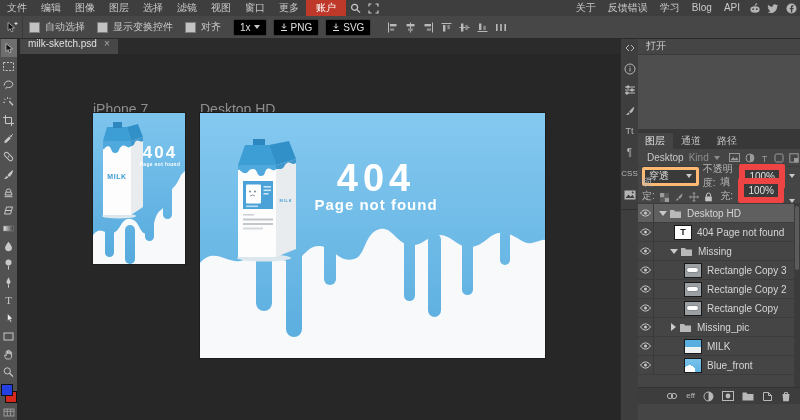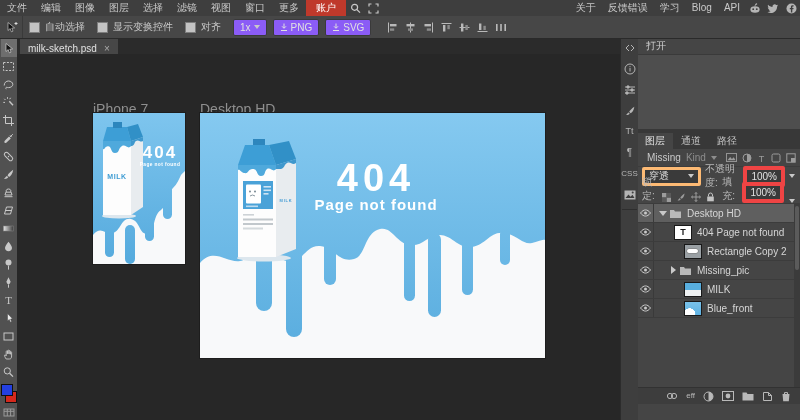--- a/index.html
+++ b/index.html
@@ -14,36 +14,36 @@
   .mb-icon{width:18px;height:16px;display:flex;align-items:center;justify-content:center}
   .menubar-right{margin-left:auto;display:flex;align-items:center}
   .menubar-right .menu-item{padding:0 6px}
 
   
   .optionsbar{position:absolute;left:0;top:16px;right:0;height:22px;background:#474747;
               border-bottom:1px solid #2a2a2a;display:flex;align-items:center;z-index:8}
   .tool-ind{width:22px;height:22px;display:flex;align-items:center;justify-content:center;border-right:1px solid #3a3a3a;margin-right:6px}
   .optchk{display:flex;align-items:center;margin-right:12px}
   .checkbox{width:9px;height:9px;background:#c3c3c3;border:1px solid #7d7d7d;margin-right:5px}
-  .opt-btn{background:#8b5cf6;border:1px solid #3a3a3a;border-radius:2px;height:15px;display:flex;
+  .opt-btn{background:#000000;border:1px solid #3a3a3a;border-radius:2px;height:15px;display:flex;
            align-items:center;padding:0 6px;gap:3px;margin-right:6px;color:#e0e0e0}
   .alignrow{display:flex;align-items:center;gap:7px;margin-left:10px}
 
   
   .toolcol{position:absolute;left:0;top:38px;width:17px;bottom:0;background:#515151;
            display:flex;flex-direction:column;align-items:center;padding-top:1px;z-index:7}
   .tool{width:16px;height:18px;display:flex;align-items:center;justify-content:center;flex:0 0 auto}
   .tool.selected{background:#6e6e6e}
   .swatches{position:relative;width:16px;height:19px;margin-top:3px;flex:0 0 auto}
   .fg{position:absolute;left:0;top:0;width:10px;height:10px;background:#2440e0;border:1px solid #101010;z-index:2}
   .bgc{position:absolute;right:0;bottom:0;width:10px;height:10px;background:#d5281c;border:1px solid #101010}
 
   
   .tabbar{position:absolute;left:17px;top:38px;width:603px;height:16px;background:#2b2b2b}
-  .doc-tab{position:absolute;left:3px;top:0;height:16px;background:#474747;display:flex;align-items:flex-end;
+  .doc-tab{position:absolute;left:3px;top:0;height:16px;background:#474747;display:flex;align-items:flex-start;
            padding:0 8px;gap:7px;color:#e0e0e0}
   .tab-close{color:#a9a9a9}
 
   
   .canvas{position:absolute;left:17px;top:54px;width:603px;height:366px;background:#272727;overflow:hidden}
   .ab-label{position:absolute;font-size:14px;color:#8f8f8f;white-space:nowrap}
   .artboard{position:absolute;box-shadow:0 0 0 1px #1d1d1d}
 
   
   .dock{position:absolute;left:620px;top:38px;width:17px;bottom:0;background:#3e3e3e;border-left:1px solid #2c2c2c;
@@ -61,21 +61,21 @@
   .hlist{height:74px;background:#4e4e4e;border-top:1px solid #3a3a3a;flex:0 0 auto}
   .psep{height:4px;background:#383838;flex:0 0 auto}
   .ltabs{height:16px;background:#383838;display:flex;flex:0 0 auto}
   .ltabs .ptab{height:16px}
   .frow{height:17px;display:flex;align-items:center;padding:0 5px;gap:5px;flex:0 0 auto;border-bottom:1px solid #3c3c3c}
   .frow .dim{color:#8d8d8d}
   .kind-icons{display:flex;align-items:center;gap:5px;margin-left:4px;color:#9c9c9c}
   .brow{height:18px;display:flex;align-items:center;padding:0 5px;gap:4px;flex:0 0 auto}
   .mini-select{height:13px;background:#3a3a3a;border:3px solid #fdba74;border-radius:2px;display:flex;
                align-items:center;padding:0 4px;gap:5px;color:#dcdcdc}
-  .valbox{height:13px;background:#3a3a3a;border:4px solid #ef4444;border-radius:2px;padding:0 4px;
+  .valbox{height:13px;background:#3a3a3a;border:6px solid #ef4444;border-radius:2px;padding:0 4px;
           display:flex;align-items:center;color:#e2e2e2}
   .lockrow{height:18px;display:flex;align-items:flex-end;padding:0 5px;gap:5px;flex:0 0 auto;border-bottom:1px solid #3c3c3c}
   .lock-ic{display:flex;align-items:center;justify-content:center;width:12px;height:12px}
 
   .llist{position:relative;height:183px;overflow:hidden;flex:0 0 auto}
   .lrow{height:18px;display:flex;align-items:center;border-bottom:1px solid #3c3c3c;position:relative}
   .lrow.selected{background:#5f5f5f}
   .eye-cell{width:16px;height:18px;display:flex;align-items:center;justify-content:center;border-right:1px solid #3a3a3a;flex:0 0 auto}
   .ind{display:inline-block;height:1px;flex:0 0 auto}
   .caret-down{width:0;height:0;border-left:4px solid transparent;border-right:4px solid transparent;border-top:5px solid #c9c9c9;margin:0 2px;flex:0 0 auto}
@@ -487,21 +487,21 @@
     <div class="ltabs">
       <span class="ptab active">图层</span>
       <span class="ptab">通道</span>
       <span class="ptab">路径</span>
     </div>
 
     <div class="frow">
       <svg width="9" height="9" viewBox="0 0 10 10">
           <path d="M1 1 L9 1 L6 5 L6 9 L4 8 L4 5 Z" fill="#b5b5b5"></path>
         </svg>
-      <span>Missing</span>
+      <span>Desktop</span>
       <span class="dim">Kind</span>
       <span class="sel-caret" style="border-top-color:#8d8d8d"></span>
       <span class="kind-icons">
         <svg width="11" height="9" viewBox="0 0 12 10">
             <rect x="0.5" y="0.5" width="11" height="9" fill="none" stroke="#9c9c9c"></rect>
             <path d="M1.5 8 4.5 4.5 6.5 6.8 8.5 4.8 10.5 8Z" fill="#9c9c9c"></path>
           </svg>
         <svg width="10" height="10" viewBox="0 0 10 10">
             <circle cx="5" cy="5" r="4" fill="none" stroke="#9c9c9c"></circle>
             <path d="M5 1a4 4 0 0 1 0 8Z" fill="#9c9c9c"></path>
@@ -583,34 +583,70 @@
             <svg width="13" height="12" viewBox="0 0 13 12">
               <path d="M1.5 6C3 3.9 5 2.9 6.5 2.9S10 3.9 11.5 6C10 8.1 8 9.1 6.5 9.1S3 8.1 1.5 6Z" fill="none" stroke="#c9c9c9"></path>
               <circle cx="6.5" cy="6" r="1.5" fill="#c9c9c9"></circle>
             </svg>
           </span>
         <span class="ind" style="width:20px"></span>
         <span class="thumb t">T</span>
         <span class="lname">404 Page not found</span>
       </div>
 
-
+      <div class="lrow">
+        <span class="eye-cell">
+            <svg width="13" height="12" viewBox="0 0 13 12">
+              <path d="M1.5 6C3 3.9 5 2.9 6.5 2.9S10 3.9 11.5 6C10 8.1 8 9.1 6.5 9.1S3 8.1 1.5 6Z" fill="none" stroke="#c9c9c9"></path>
+              <circle cx="6.5" cy="6" r="1.5" fill="#c9c9c9"></circle>
+            </svg>
+          </span>
+        <span class="ind" style="width:14px"></span>
+        <span class="caret-down"></span>
+        <svg width="13" height="11" viewBox="0 0 13 11">
+            <path d="M1 2h4l1 1.5h6V10H1Z" fill="#b9b9b9"></path>
+          </svg>
+        <span class="lname">Missing</span>
+      </div>
+
+      <div class="lrow">
+        <span class="eye-cell">
+            <svg width="13" height="12" viewBox="0 0 13 12">
+              <path d="M1.5 6C3 3.9 5 2.9 6.5 2.9S10 3.9 11.5 6C10 8.1 8 9.1 6.5 9.1S3 8.1 1.5 6Z" fill="none" stroke="#c9c9c9"></path>
+              <circle cx="6.5" cy="6" r="1.5" fill="#c9c9c9"></circle>
+            </svg>
+          </span>
+        <span class="ind" style="width:30px"></span>
+        <span class="thumb rect"></span>
+        <span class="lname">Rectangle Copy 3</span>
+      </div>
 
       <div class="lrow">
         <span class="eye-cell">
             <svg width="13" height="12" viewBox="0 0 13 12">
               <path d="M1.5 6C3 3.9 5 2.9 6.5 2.9S10 3.9 11.5 6C10 8.1 8 9.1 6.5 9.1S3 8.1 1.5 6Z" fill="none" stroke="#c9c9c9"></path>
               <circle cx="6.5" cy="6" r="1.5" fill="#c9c9c9"></circle>
             </svg>
           </span>
         <span class="ind" style="width:30px"></span>
         <span class="thumb rect"></span>
         <span class="lname">Rectangle Copy 2</span>
       </div>
 
+      <div class="lrow">
+        <span class="eye-cell">
+            <svg width="13" height="12" viewBox="0 0 13 12">
+              <path d="M1.5 6C3 3.9 5 2.9 6.5 2.9S10 3.9 11.5 6C10 8.1 8 9.1 6.5 9.1S3 8.1 1.5 6Z" fill="none" stroke="#c9c9c9"></path>
+              <circle cx="6.5" cy="6" r="1.5" fill="#c9c9c9"></circle>
+            </svg>
+          </span>
+        <span class="ind" style="width:30px"></span>
+        <span class="thumb rect"></span>
+        <span class="lname">Rectangle Copy</span>
+      </div>
 
       <div class="lrow">
         <span class="eye-cell">
             <svg width="13" height="12" viewBox="0 0 13 12">
               <path d="M1.5 6C3 3.9 5 2.9 6.5 2.9S10 3.9 11.5 6C10 8.1 8 9.1 6.5 9.1S3 8.1 1.5 6Z" fill="none" stroke="#c9c9c9"></path>
               <circle cx="6.5" cy="6" r="1.5" fill="#c9c9c9"></circle>
             </svg>
           </span>
         <span class="ind" style="width:14px"></span>
         <span class="caret-right"></span>

